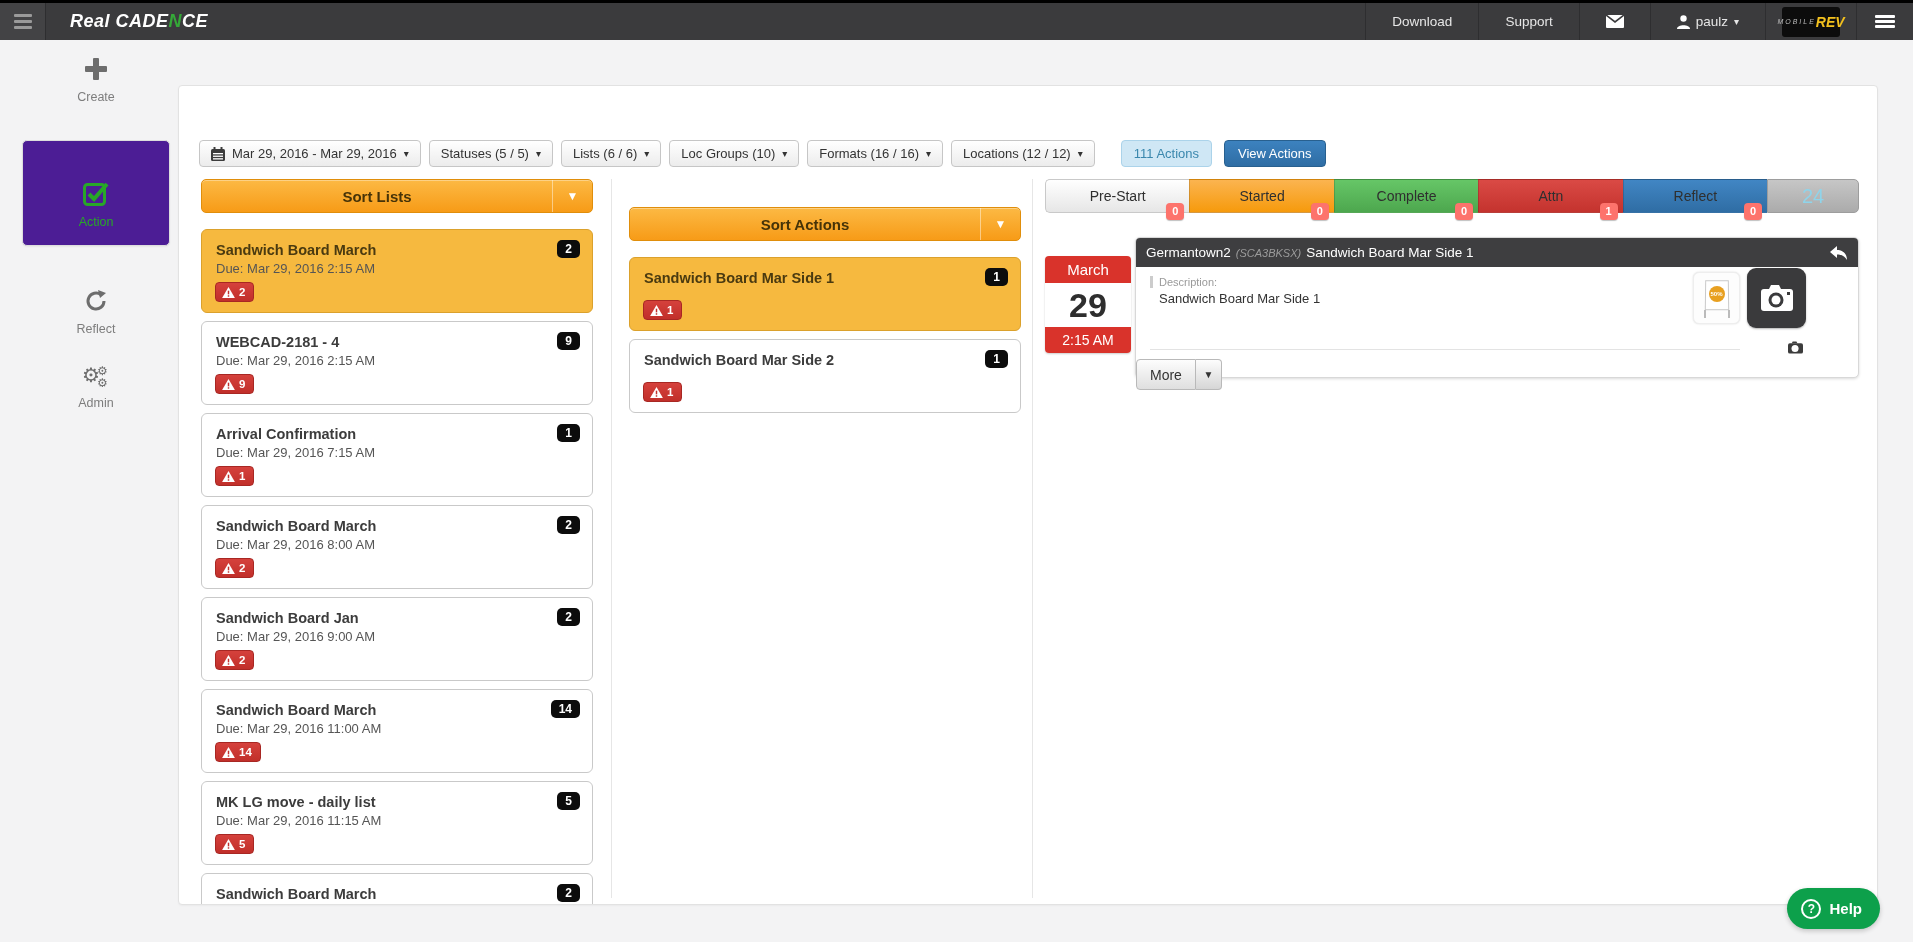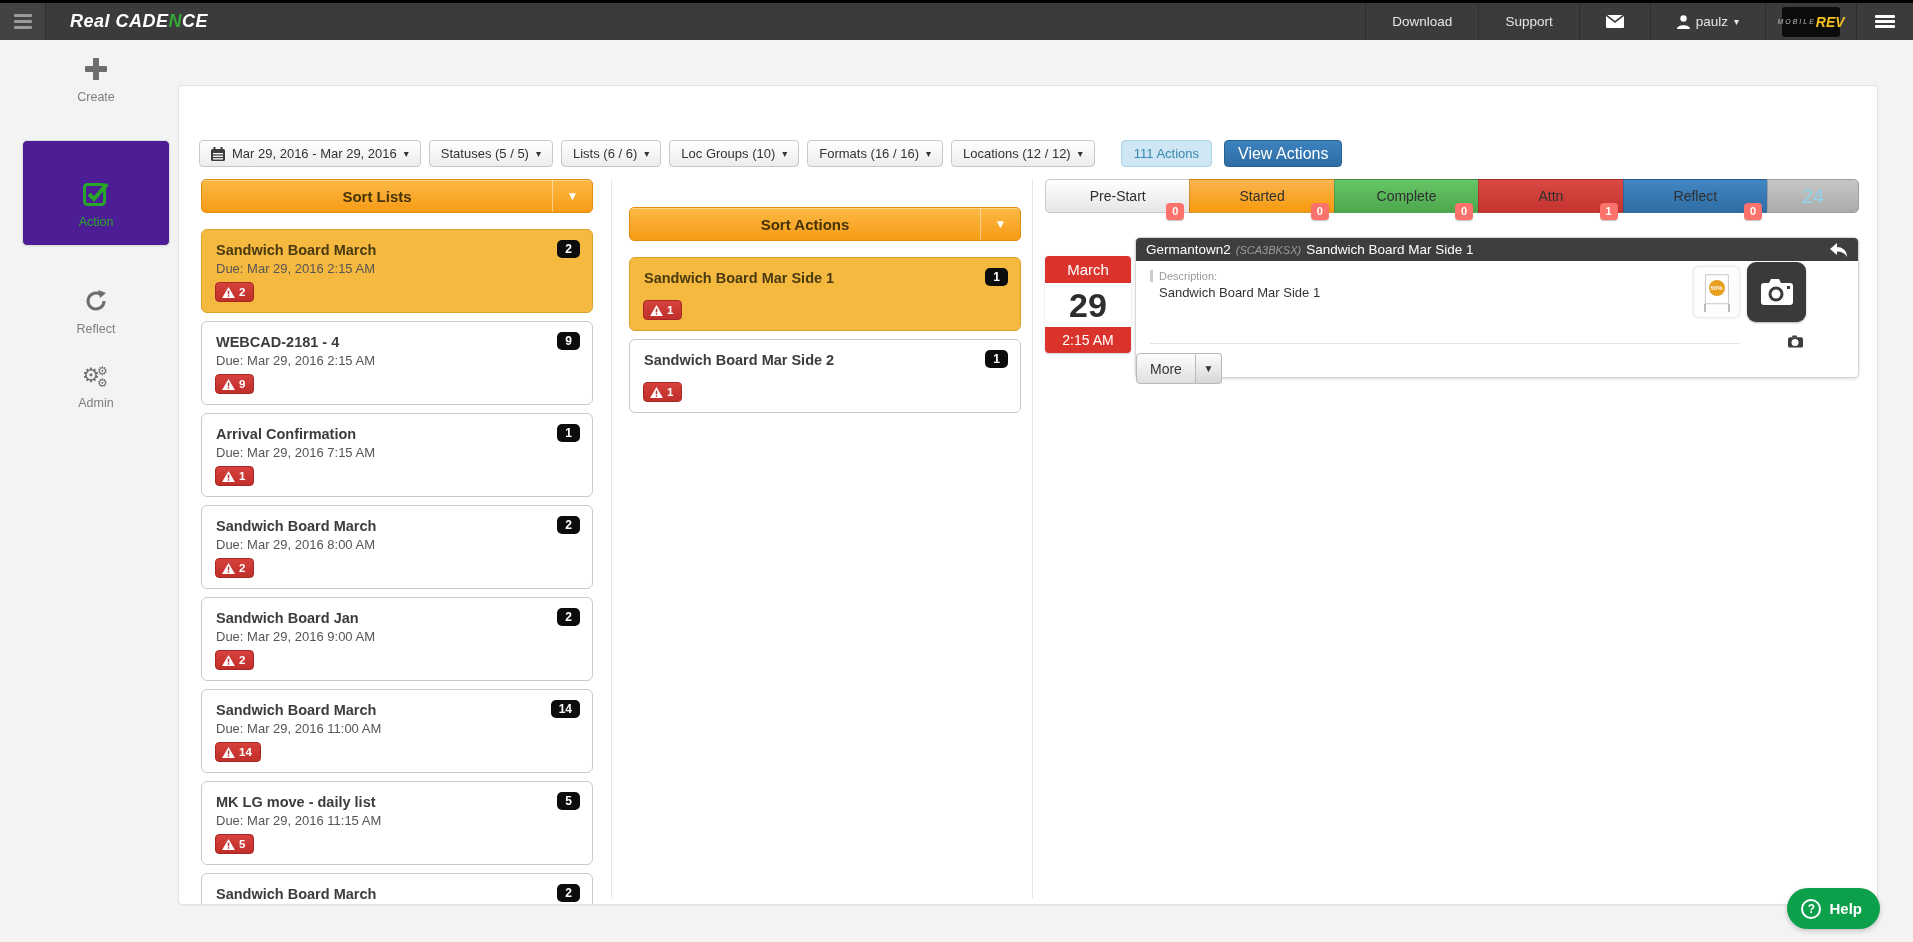--- a/index.html
+++ b/index.html
@@ -49,21 +49,21 @@
   
   .filters { position:absolute; left:20px; top:54px; display:flex; align-items:center; gap:8px; }
   .fbtn { height:27px; display:inline-flex; align-items:center; gap:7px; padding:0 11px;
     background:linear-gradient(#ffffff,#ececec); border:1px solid #c6c6c6; border-radius:4px;
     font-size:13px; color:#333; cursor:pointer; white-space:nowrap; }
   .fbtn .caret { color:#333; }
   .pill-count { margin-left:18px; height:27px; display:inline-flex; align-items:center; padding:0 12px;
     background:#cfe7f5; border:1px solid #abd3ea; border-radius:4px; color:#3a87ad; font-size:13px; }
   .btn-primary { height:27px; display:inline-flex; align-items:center; padding:8px 13px; margin-left:4px;
     background:linear-gradient(#3c82bf,#2f6da4); border:1px solid #28608f; border-radius:4px;
-    color:#fff; font-size:16px; cursor:pointer; }
+    color:#fff; font-size:13px; cursor:pointer; }
 
   
   .col { position:absolute; top:93px; }
   .col1 { left:22px;  width:392px; }
   .col2 { left:450px; width:392px;margin-top:28px; }
   .col3 { left:866px; width:814px; }
   .v-divider { position:absolute; top:93px; bottom:6px; width:1px; background:#e6e6e6; }
   .vd1 { left:432px; } .vd2 { left:853px; }
 
   .sort-header { height:34px; background:linear-gradient(#fcb944,#f79b17); border:1px solid #e08e0b;
@@ -107,21 +107,21 @@
   
   .date-block { position:absolute; left:0; top:77px; width:86px; border-radius:4px; overflow:hidden;
     box-shadow:0 1px 2px rgba(0,0,0,.2); text-align:center; }
   .date-month { background:#d9332b; color:#fff; font-size:15px; padding:5px 0; }
   .date-day { background:#fff; color:#2e2e2e; font-size:34px; font-weight:bold; line-height:44px; }
   .date-time { background:#d9332b; color:#fff; font-size:14px; padding:5px 0; }
 
   .detail-card { position:absolute; left:90px; top:58px; width:724px; height:141px;
     background:#fff; border:1px solid #d8d8d8; border-radius:5px;
     box-shadow:0 1px 3px rgba(0,0,0,.15); }
-  .detail-header { height:23px; background:#3e3e40; border-radius:4px 4px 0 0; color:#fff;
+  .detail-header { height:29px; background:#3e3e40; border-radius:4px 4px 0 0; color:#fff;
     display:flex; align-items:center; padding:0 10px; font-size:13.5px; gap:5px; }
   .detail-loc { font-weight:normal; }
   .detail-code { color:#9b9b9b; font-style:italic; font-size:11px; }
   .detail-reply { margin-left:auto; cursor:pointer; display:flex; align-items:center; }
   .detail-body { position:relative; height:112px; }
   .desc-label { position:absolute; left:14px; top:9px; font-size:11px; color:#9a9a9a;
     border-left:3px solid #ccc; padding-left:6px; }
   .desc-text { position:absolute; left:23px; top:24px; font-size:13px; color:#333; }
   .detail-divider { position:absolute; left:14px; top:82px; width:590px; height:1px; background:#e3e3e3; }
   .more-wrap { position:absolute; left:0; top:92px; display:flex; cursor:pointer; }

